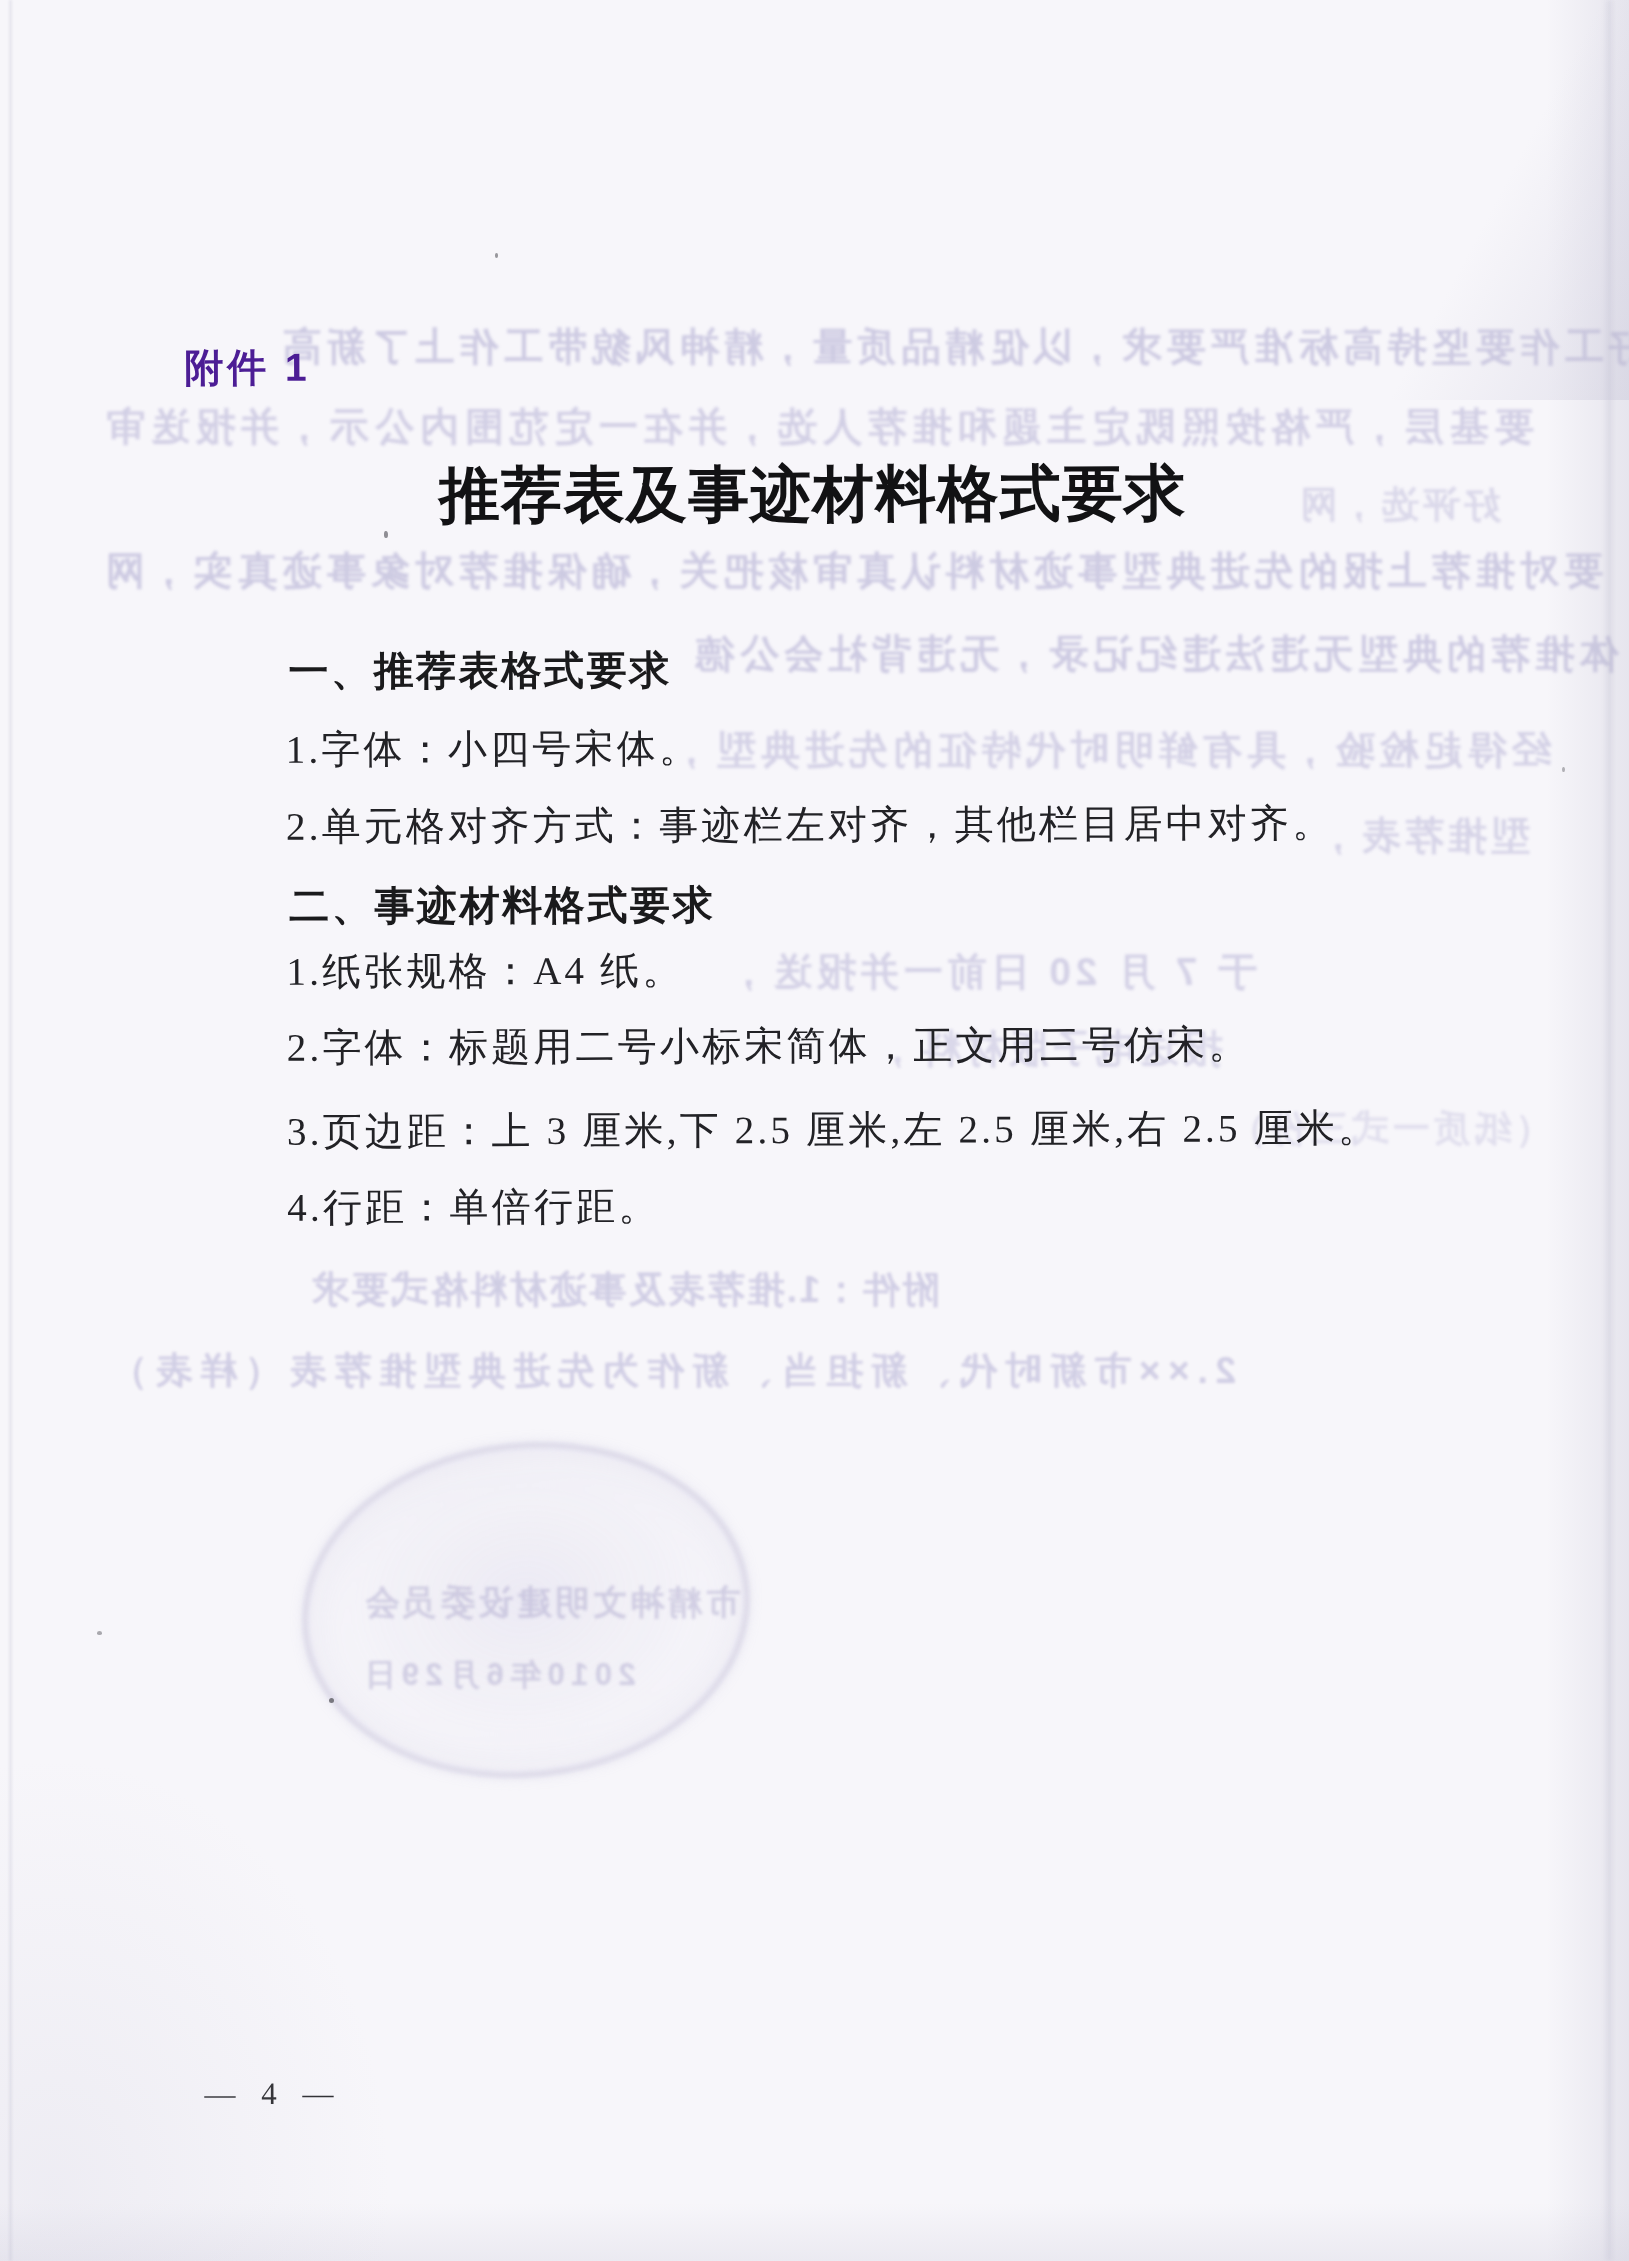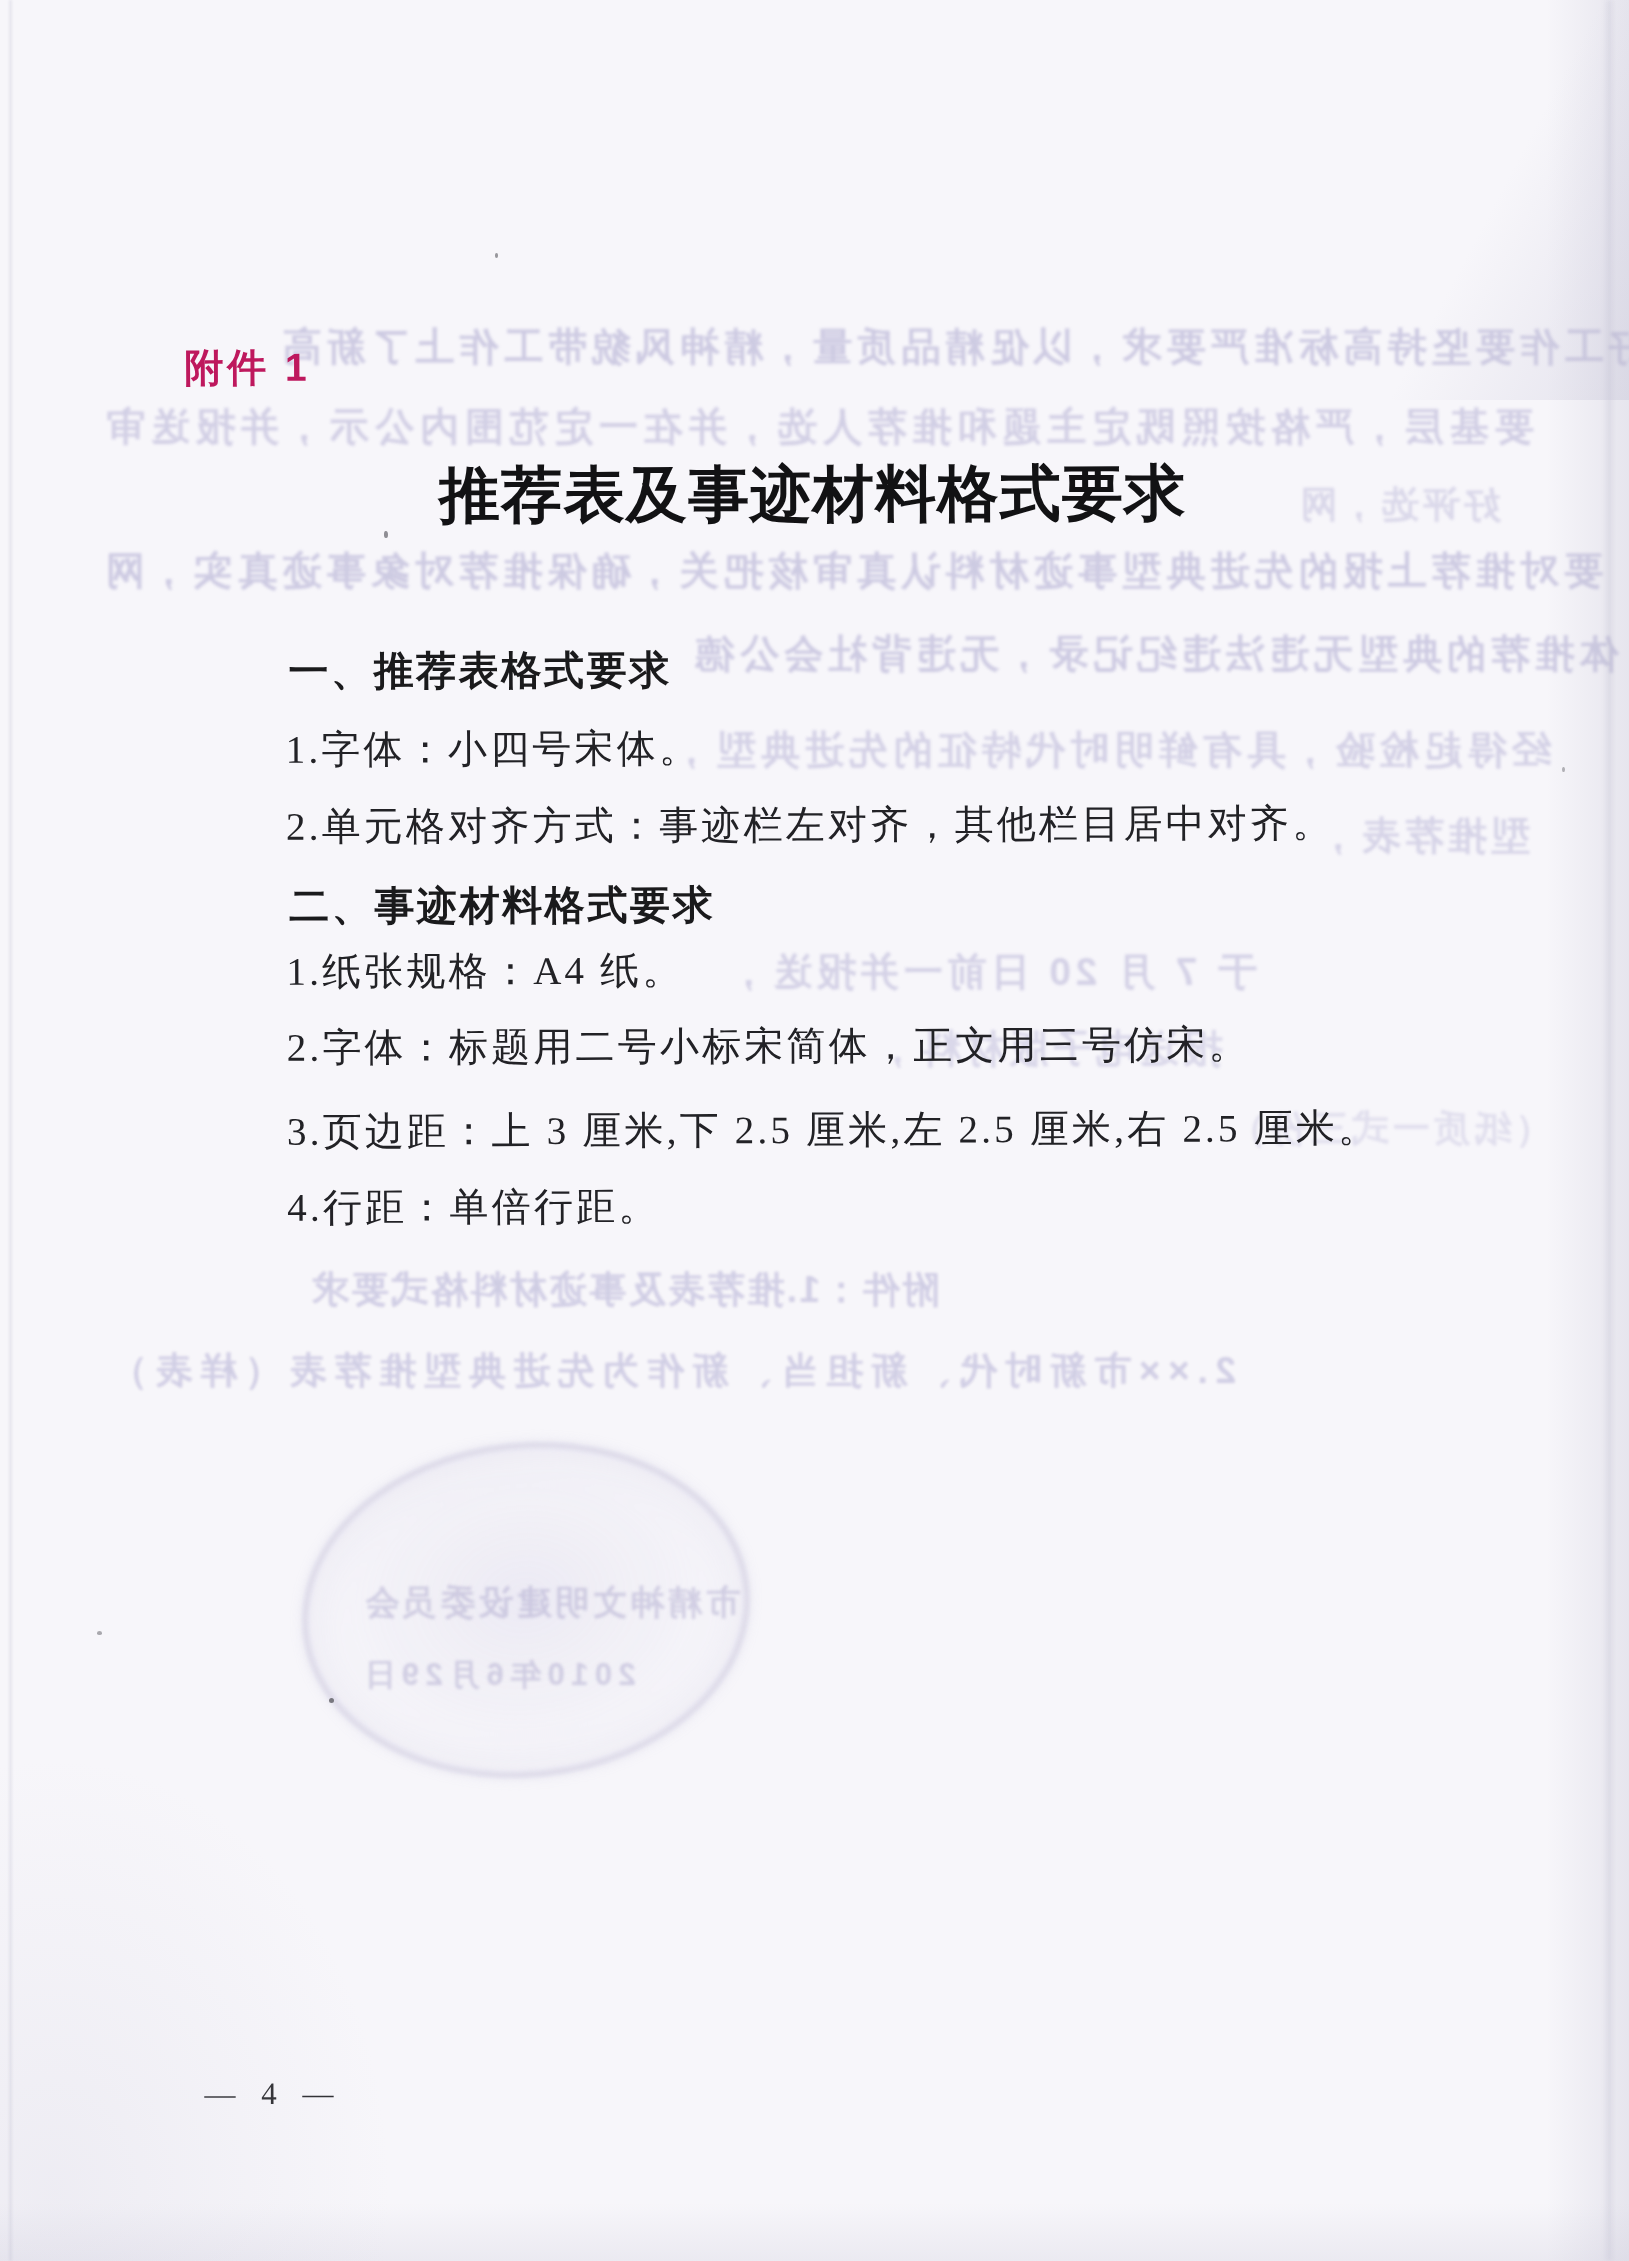--- a/index.html
+++ b/index.html
@@ -8,21 +8,21 @@
     width:1630px;height:2261px;
     background:#f7f6fa;
     overflow:hidden;
     font-family:"Liberation Serif","DejaVu Serif",serif;
     color:#1d1d1f;
   }
   #content{position:absolute;inset:0;transform:rotate(-0.2deg);}
   .abs{position:absolute;white-space:nowrap;}
   .attachment{
     font-family:"Liberation Sans","DejaVu Sans",sans-serif;
-    font-weight:600;font-size:39px;letter-spacing:3.9px;color:#be185d;
+    font-weight:600;font-size:39px;letter-spacing:3.9px;color:#4c1d95;
   }
   .doc-title{
     left:0;width:100%;text-align:center;
     font-family:"Liberation Serif","DejaVu Serif",serif;
     font-weight:700;font-size:61px;letter-spacing:1.3px;color:#121214;
   }
   .heading{
     font-family:"Liberation Sans","DejaVu Sans",sans-serif;
     font-weight:700;font-size:40px;letter-spacing:2.6px;color:#1a1a1c;
   }

